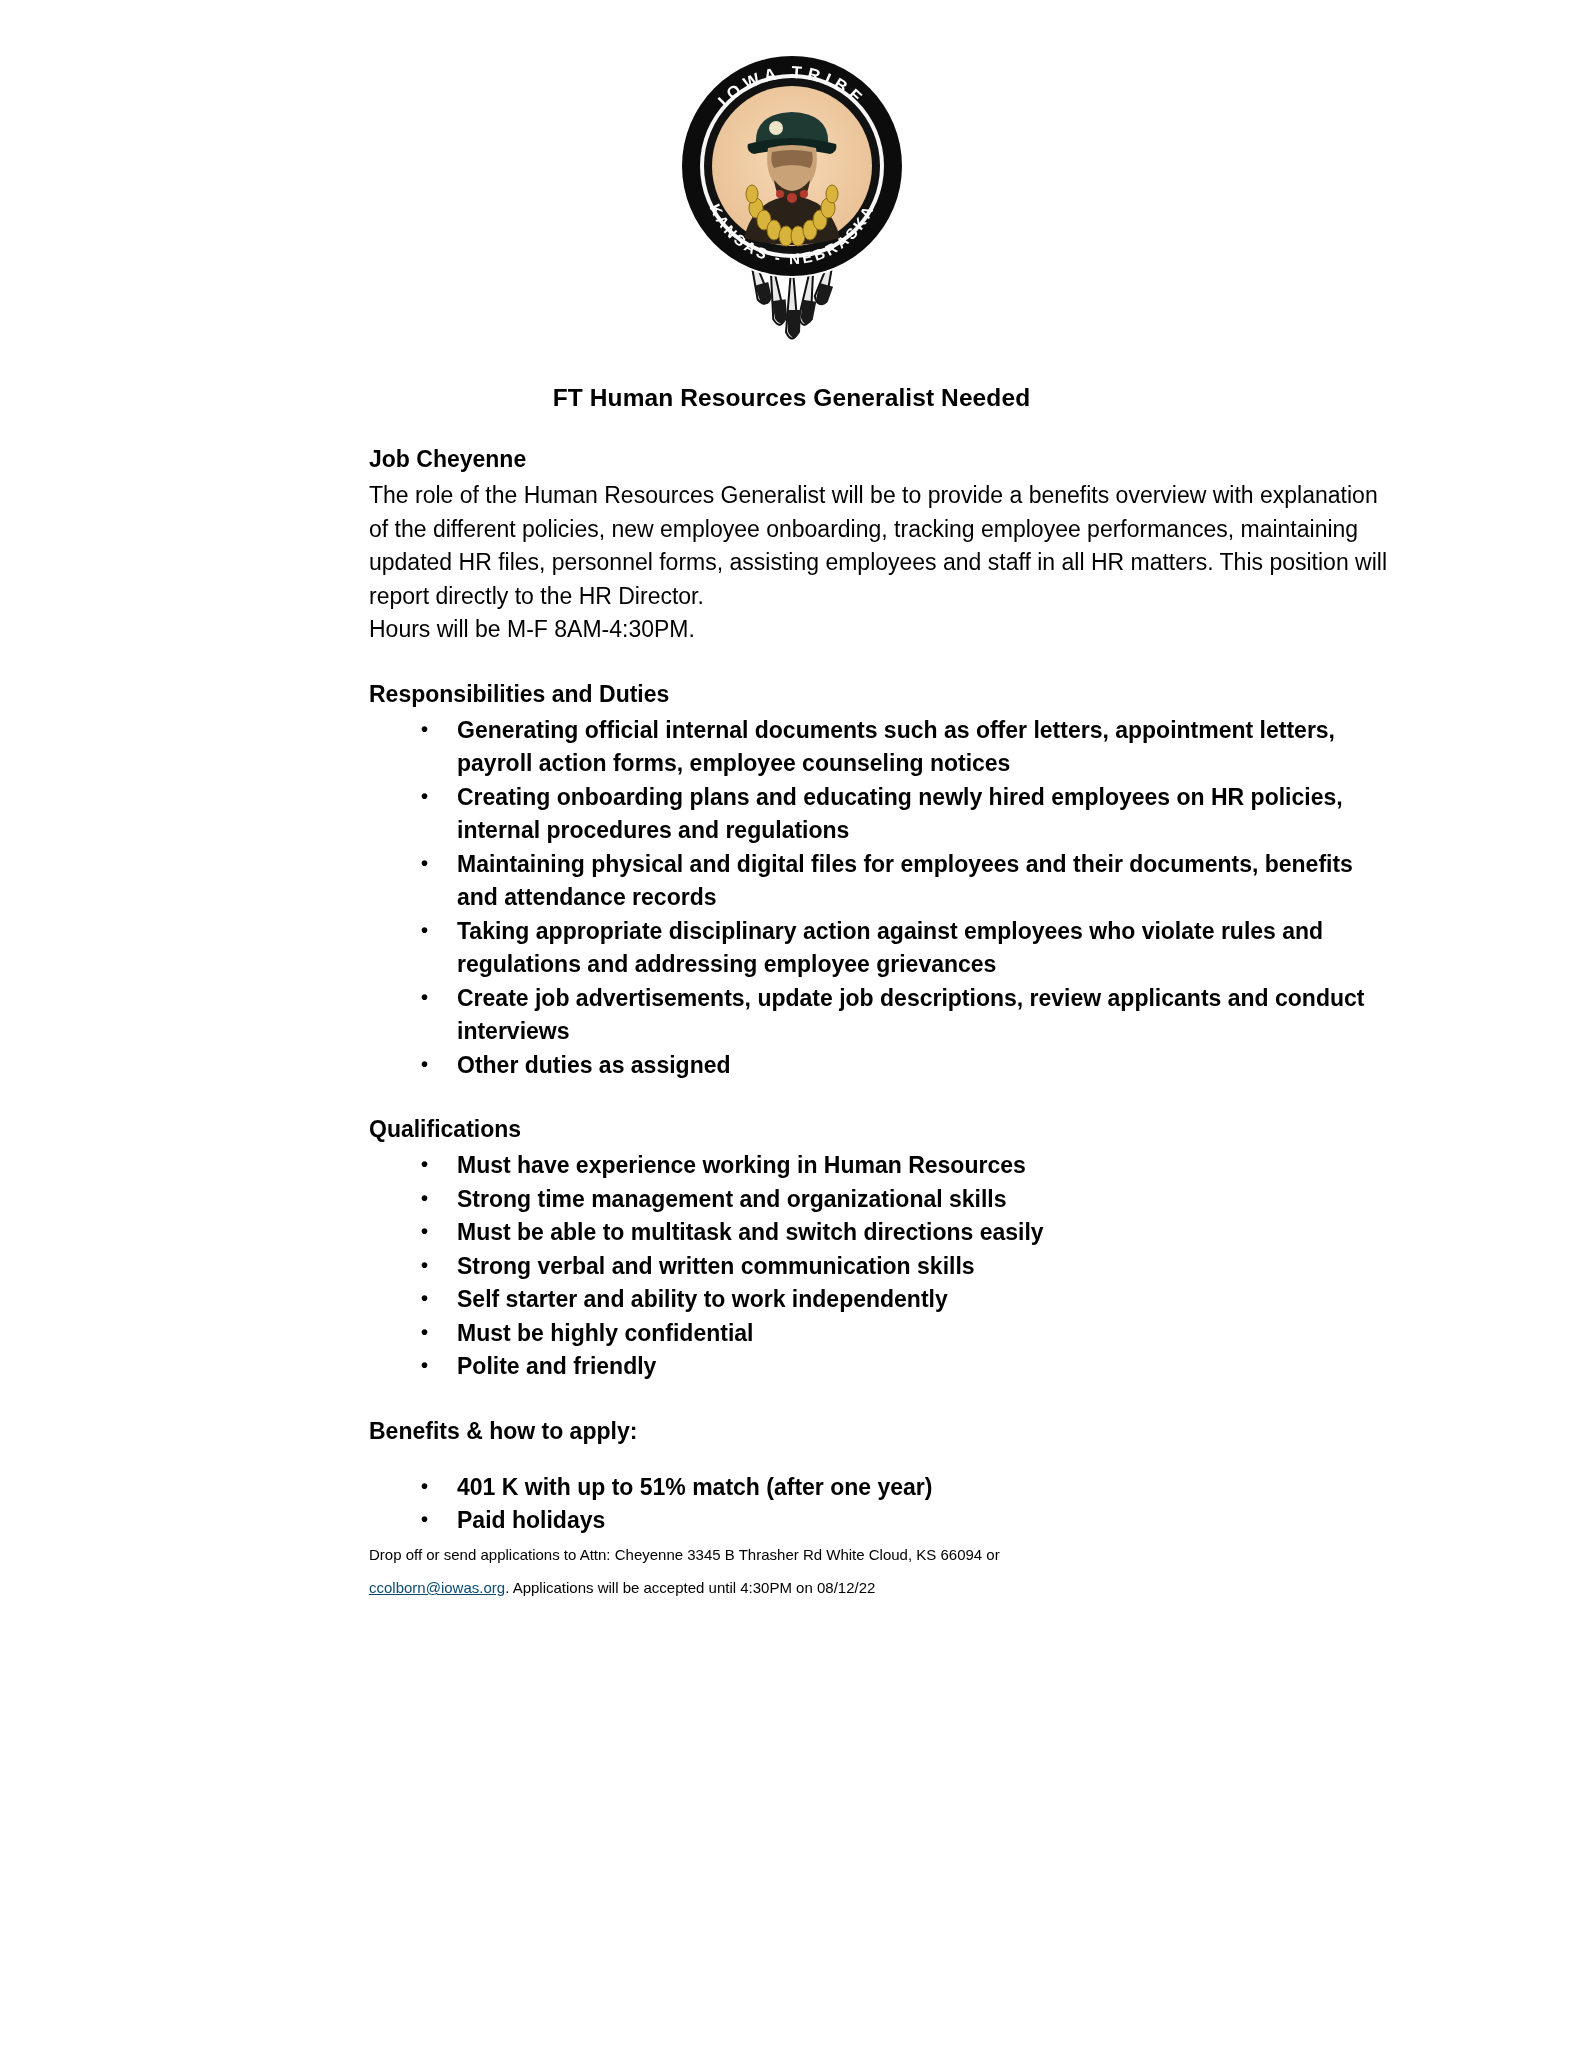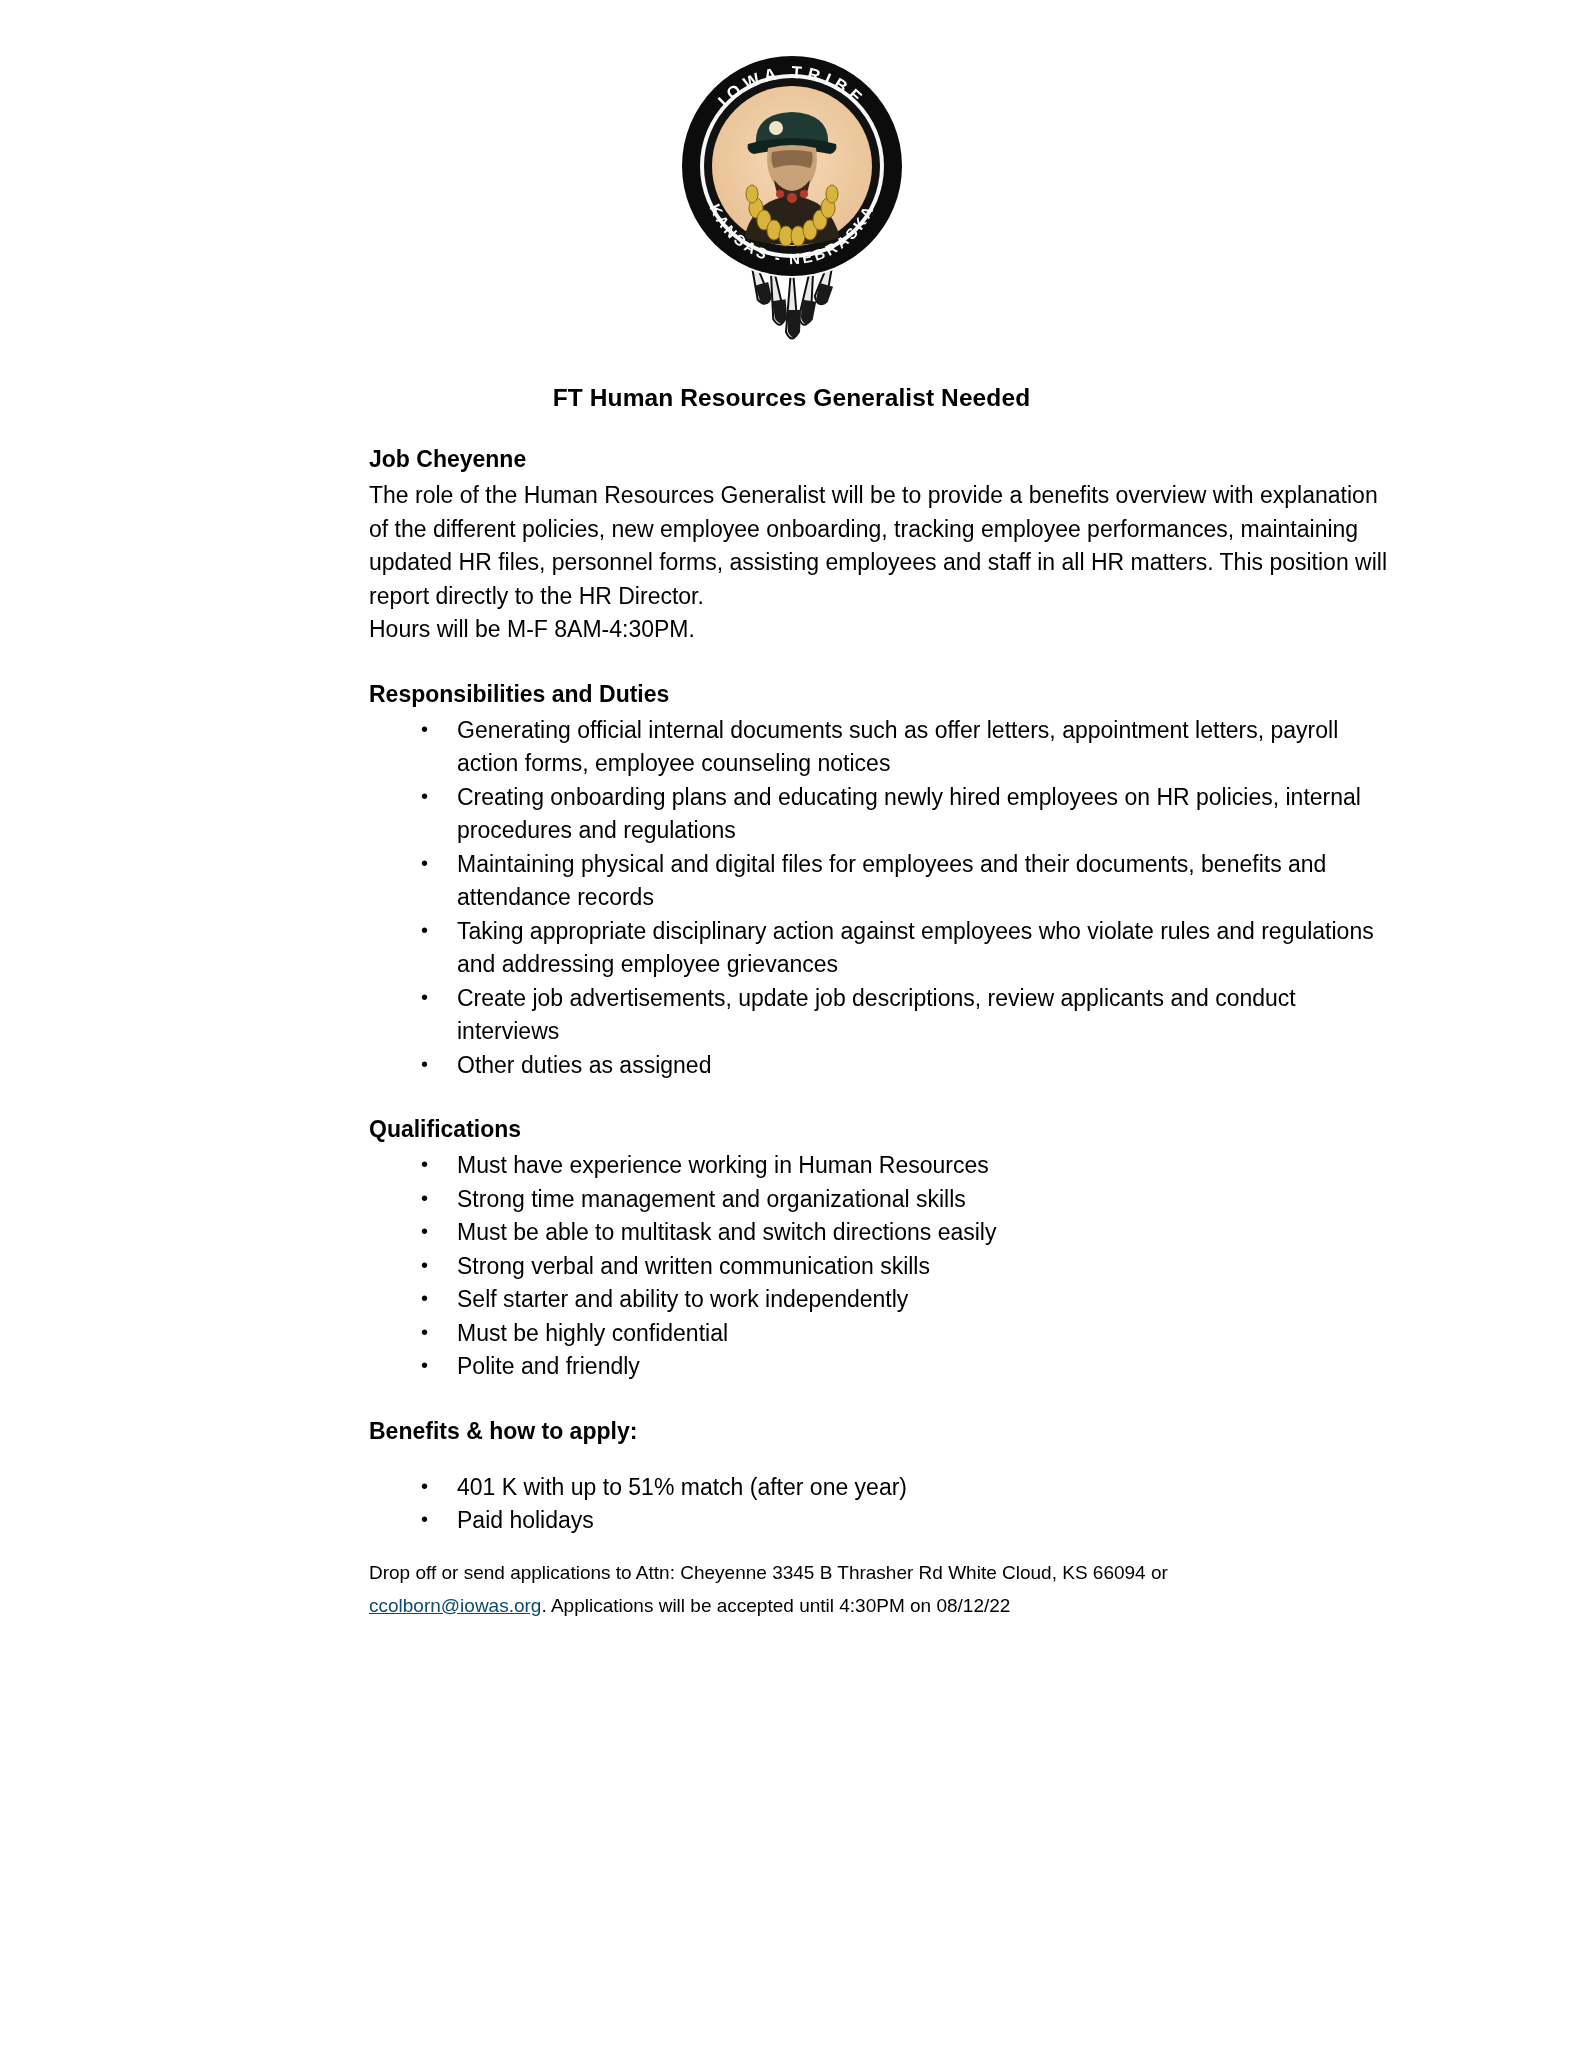--- a/index.html
+++ b/index.html
@@ -59,40 +59,41 @@
   p.para {
     font-size: 23px;
     line-height: 33.5px;
     margin: 0;
     max-width: 1150px;
   }
   ul.bullets {
     list-style: none;
     margin: 4px 0 0 0;
     padding: 0;
+    font-weight: bold;
   }
   ul.bullets > li {
     position: relative;
     font-size: 23px;
     line-height: 33.5px;
     padding-left: 88px;
     margin: 0 0 0 0;
     max-width: 1140px;
   }
   ul.bullets > li::before {
     content: "\2022";
     position: absolute;
     left: 52px;
     top: -1px;
     font-size: 20px;
   }
   .tail {
-    font-size: 19px;
+    font-size: 15px;
     line-height: 33.5px;
-    margin-top: 18px;
+    margin-top: 0;
   }
   .link {
     color: #0c4a6e;
     text-decoration: underline;
   }
   .spacer-sm { height: 16px; }
 </style>
 </head>
 <body>
 

